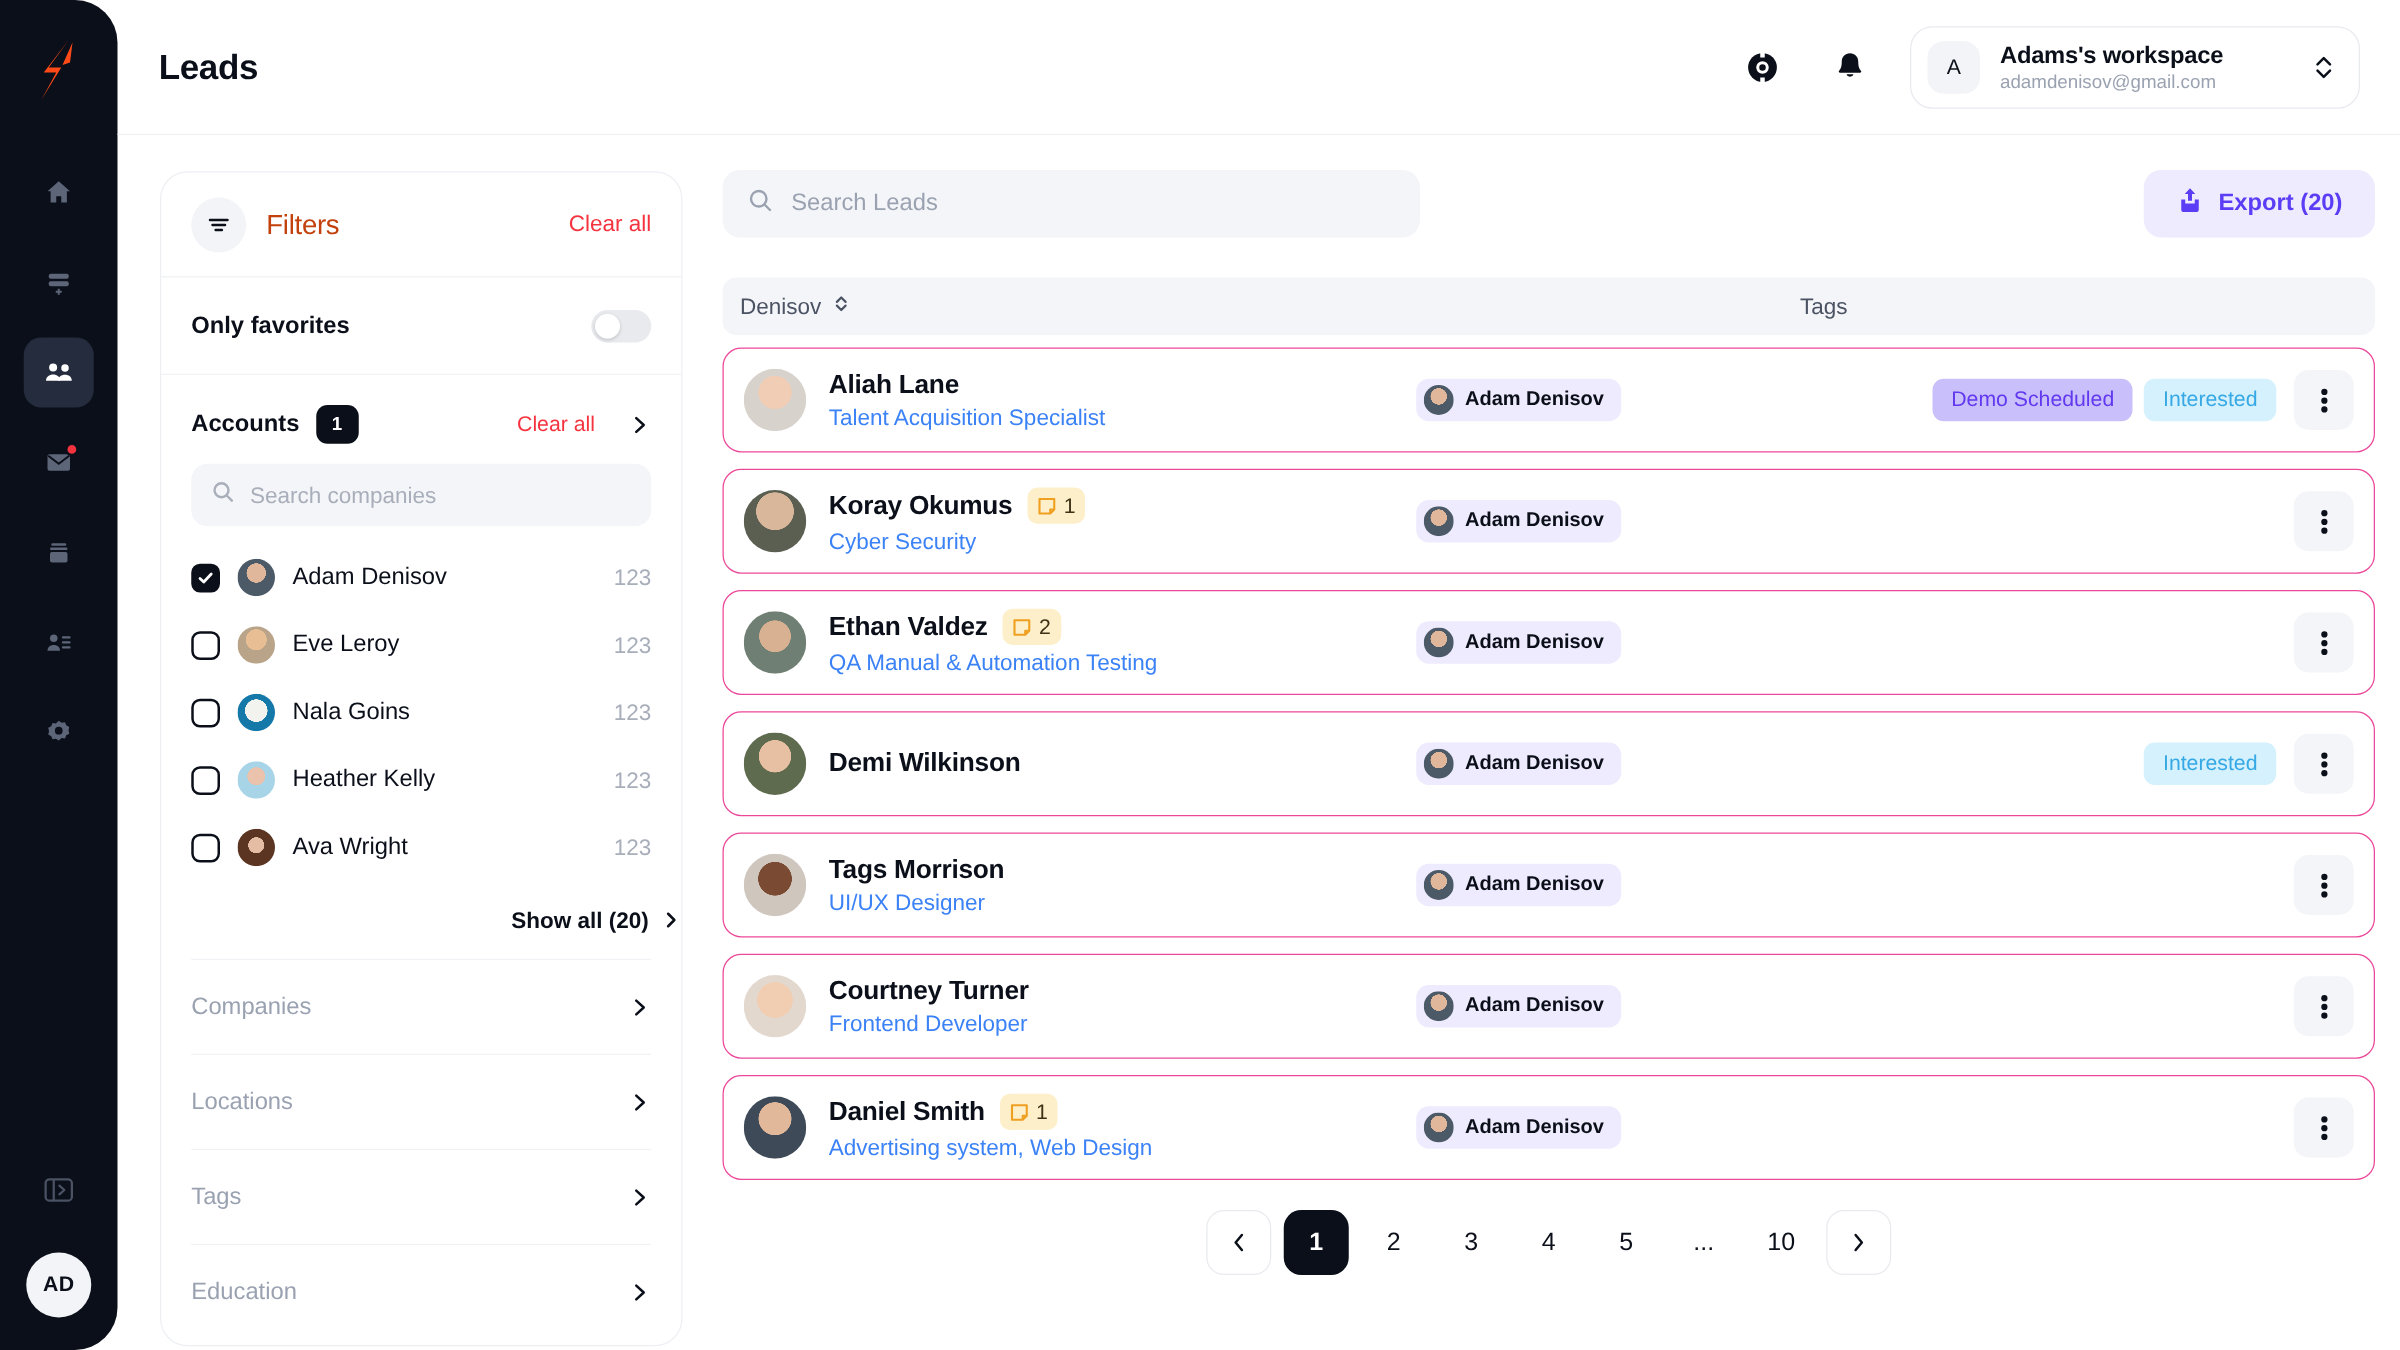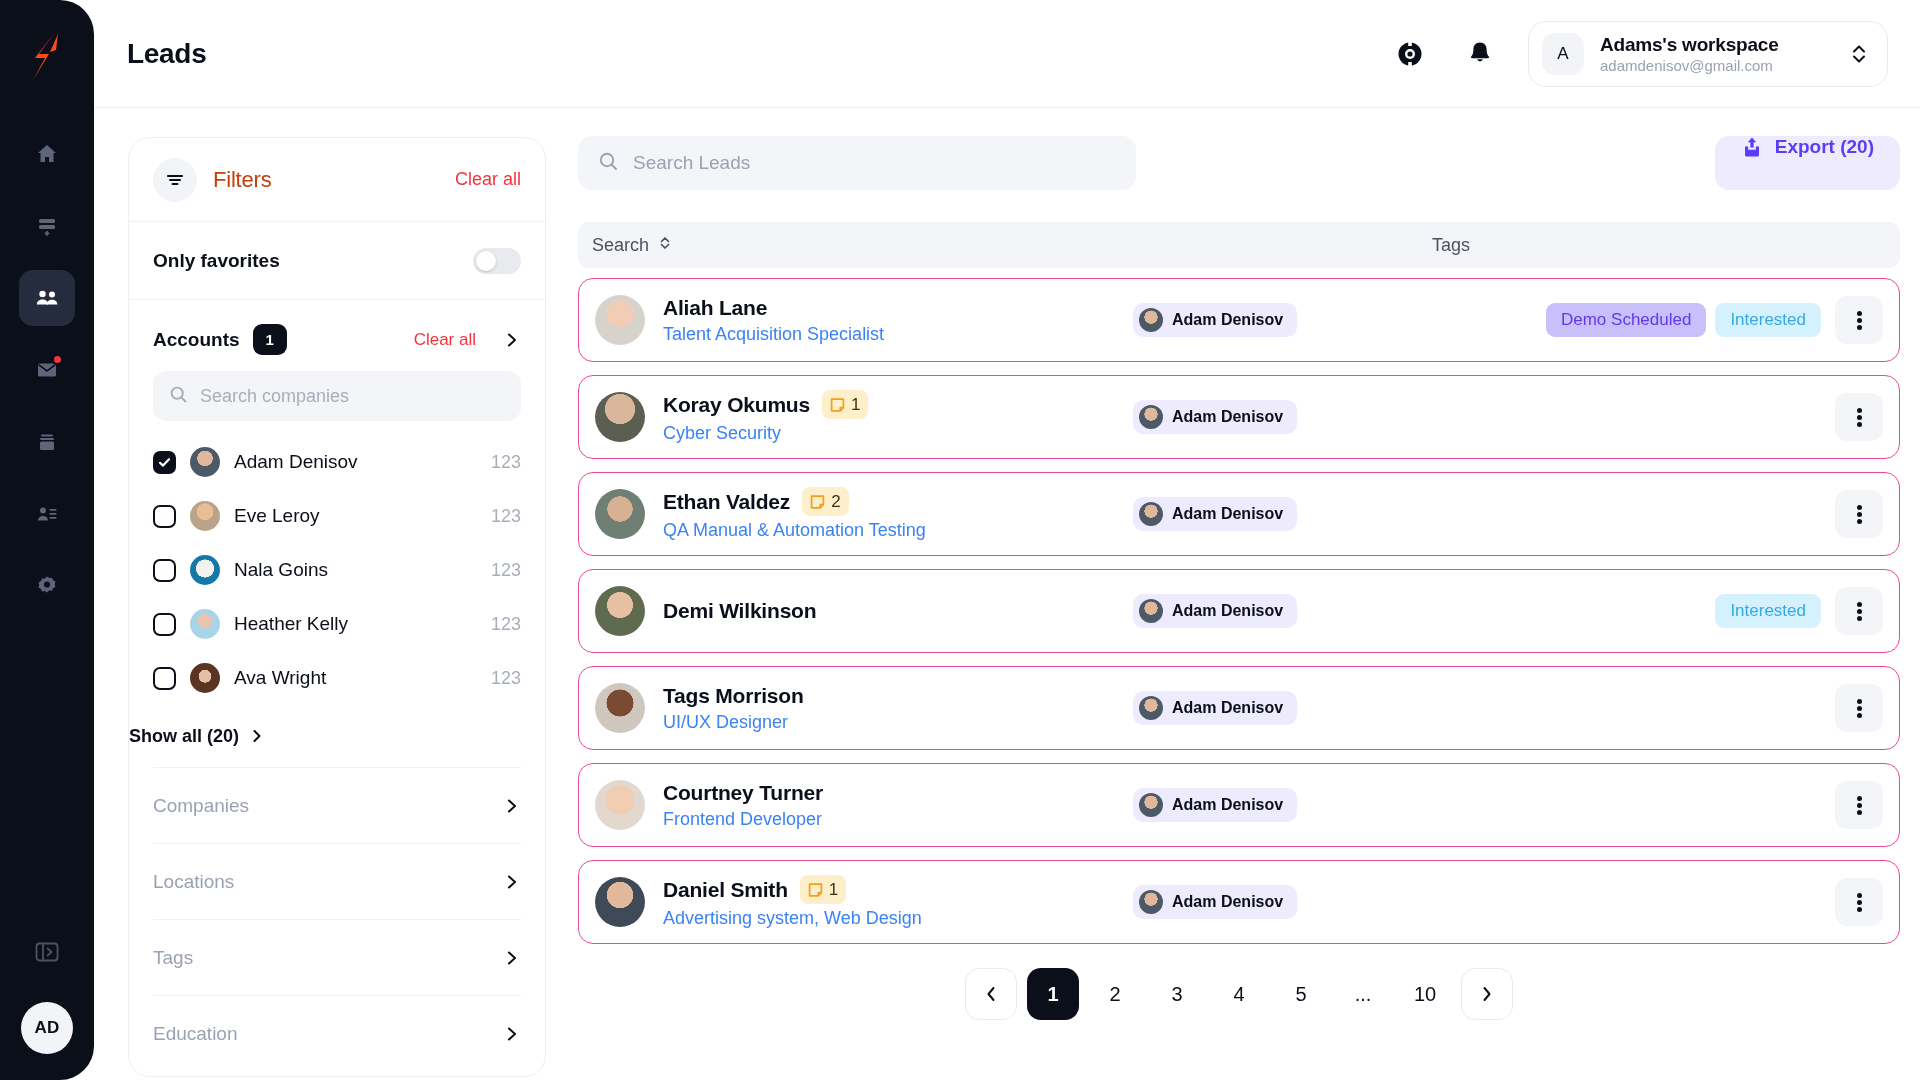--- a/index.html
+++ b/index.html
@@ -130,21 +130,21 @@
   .cbox {
     width: 23px; height: 23px; border-radius:7px; border: 2px solid #0B0F19;
     display:flex; align-items:center; justify-content:center; flex: 0 0 auto;
   }
   .cbox.checked { background:#0B0F19; }
   .ava { width: 30px; height: 30px; border-radius:50%; flex:0 0 auto; overflow:hidden; position:relative; }
   .acct-name { font-size:19px; color:#0B0F19; font-weight:500; }
   .acct-num { margin-left:auto; font-size:18px; color:#A8AEBA; }
 
   .show-all {
-    display:flex; align-items:center; justify-content:flex-start; gap: 10px;
+    display:flex; align-items:center; justify-content:flex-end; gap: 10px;
     height: 62px; font-size:18px; font-weight:600; color:#0B0F19; cursor:pointer;
   }
   .sec-divider { height:1px; background:#F1F2F5; margin: 0 24px; }
   .fsec {
     display:flex; align-items:center; padding: 0 24px; height: 75px; cursor:pointer;
   }
   .fsec-label { font-size:19px; font-weight:500; color:#9AA2B1; }
   .fsec-chev { margin-left:auto; display:flex; }
 
   
@@ -155,21 +155,21 @@
     display:flex; align-items:center; gap: 14px; padding: 0 20px; cursor:text;
   }
   .search-leads input {
     border:none; outline:none; background:transparent; font-size:19px;
     color:#0B0F19; font-family:inherit; width:100%;
   }
   .search-leads input::placeholder { color:#9AA2B1; }
   .export-btn {
     margin-left:auto; height: 54px; padding: 0 26px; border-radius: 14px;
     background:#EEEBFE; color:#5B3DF5; font-size:19px; font-weight:700;
-    display:flex; align-items:flex-start; gap: 12px; cursor:pointer; border:none;
+    display:flex; align-items:center; gap: 12px; cursor:pointer; border:none;
     font-family: inherit;
   }
 
   .table-head {
     margin-top: 32px; height: 46px; background:#F4F5F8; border-radius: 11px;
     display:flex; align-items:center; padding: 0 14px;
   }
   .th-account { display:flex; align-items:center; gap: 9px; font-size:18px; color:#4A5263; }
   .th-tags { margin-left: 760px; font-size:18px; color:#4A5263; }
 
@@ -499,21 +499,21 @@
           <path d="M11 1.5 L15.2 6.2 H12.6 V11.5 H9.4 V6.2 H6.8 Z"></path>
           <path d="M4 10.5h3.2v3.2h7.6v-3.2H18v8.5a1.6 1.6 0 0 1-1.6 1.6H5.6A1.6 1.6 0 0 1 4 19z"></path>
         </svg>
       </span>
       <span>Export (20)</span>
     </button>
   </div>
 
   <div class="table-head">
     <div class="th-account">
-      <span>Search</span>
+      <span>Denisov</span>
       <span>
         <svg width="14" height="18" viewBox="0 0 14 18" fill="none" stroke="#4A5263" stroke-width="1.7" stroke-linecap="round" stroke-linejoin="round">
           <path d="M3.5 7.5 L7 4 L10.5 7.5"></path>
           <path d="M3.5 10.5 L7 14 L10.5 10.5"></path>
         </svg>
       </span>
     </div>
     <div class="th-tags">Tags</div>
   </div>
 

